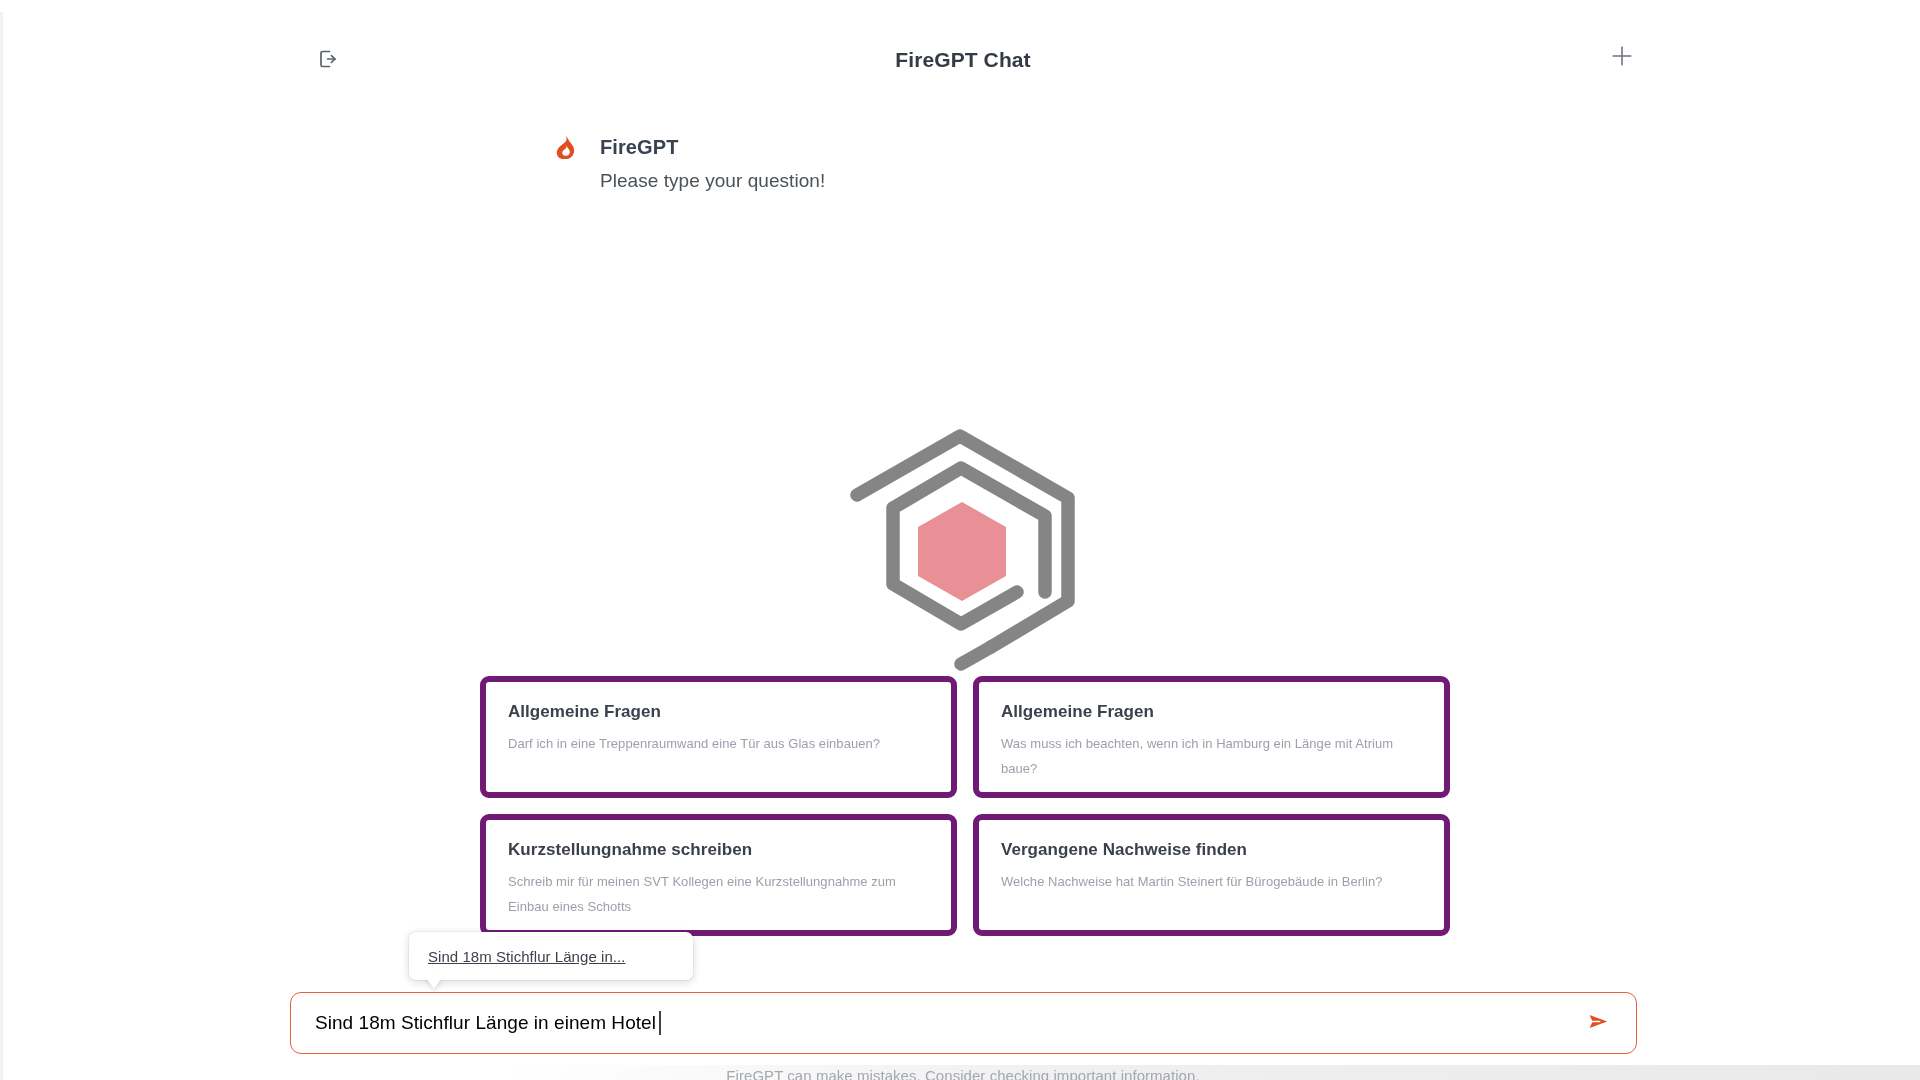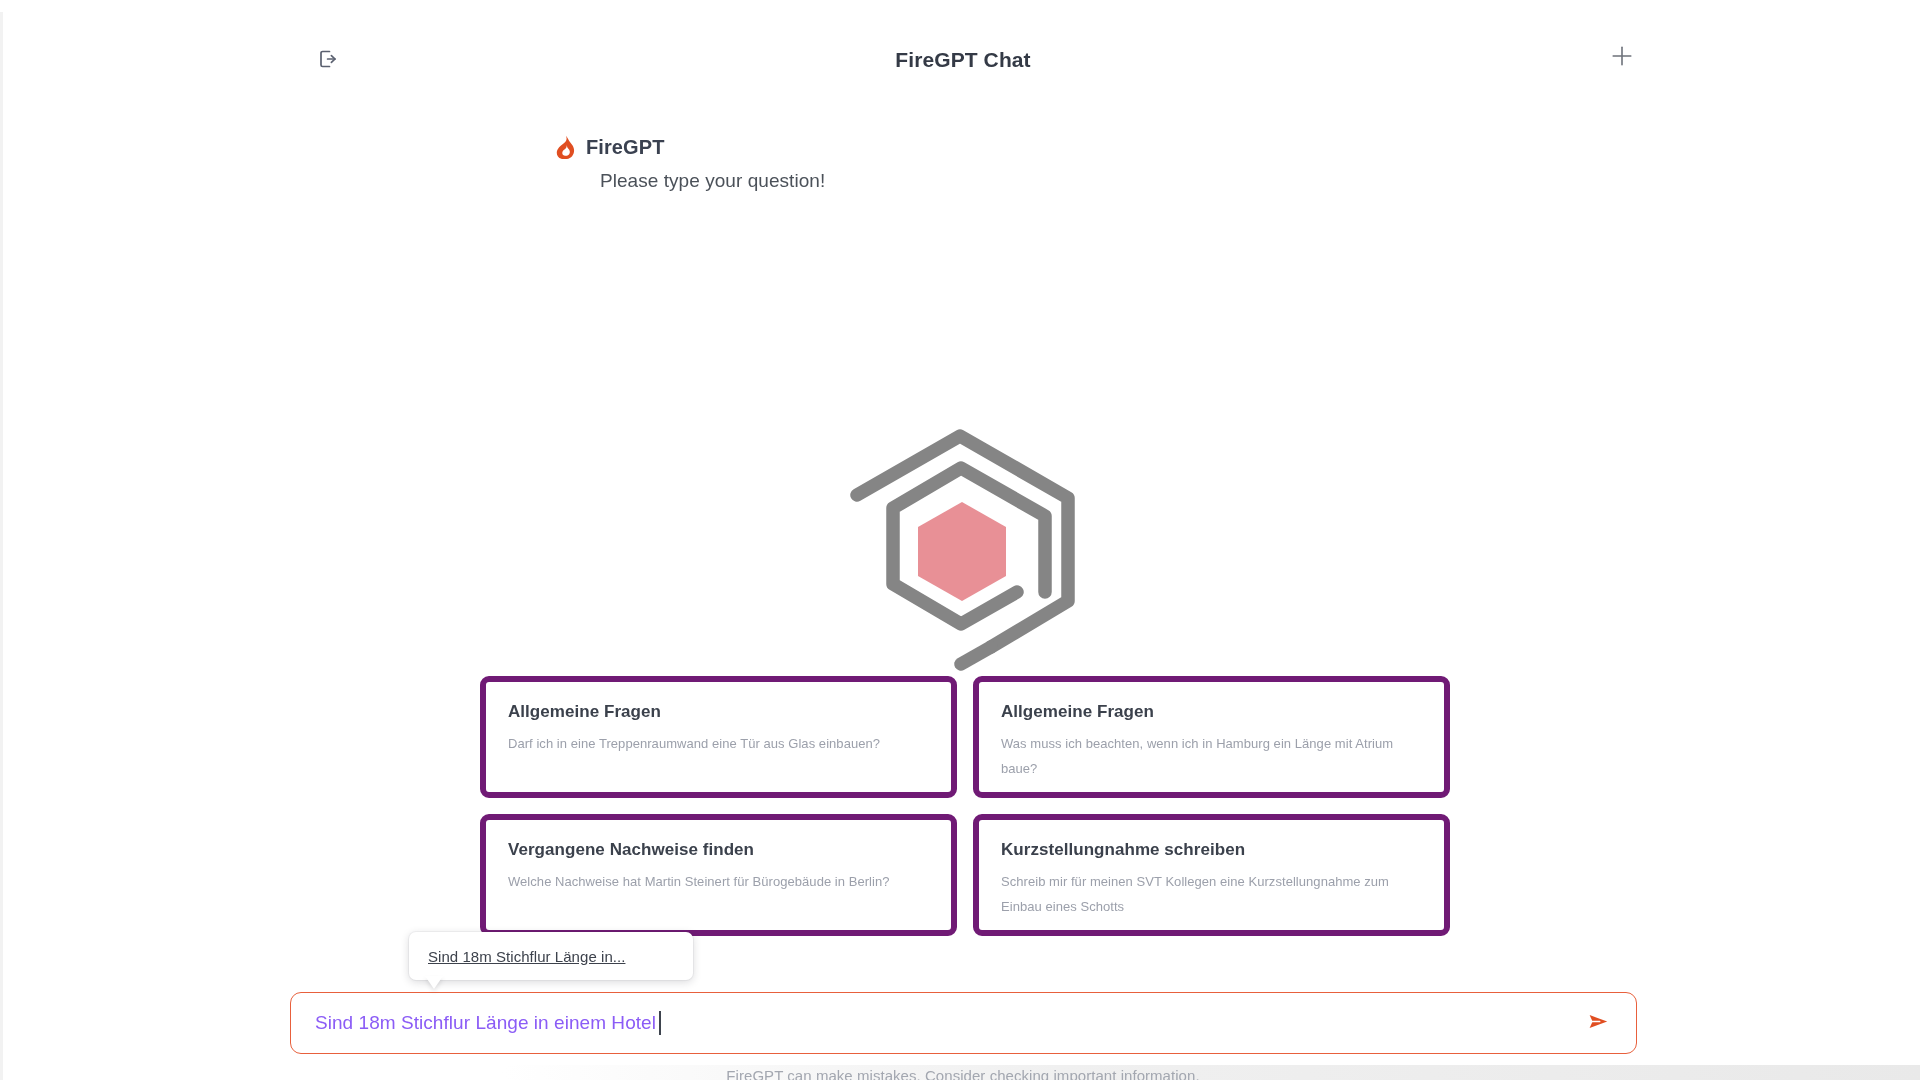--- a/index.html
+++ b/index.html
@@ -73,21 +73,21 @@
 
   
   #greeting {
     position: absolute;
     left: 552px; top: 120px;
     width: 700px;
   }
   #greeting-head {
     display: flex;
     align-items: center;
-    gap: 9px;
+    gap: 23px;
     height: 30px;
   }
   #flame-icon { width: 22px; height: 24px; display: block; flex: none; }
   #assistant-name {
     font-size: 20px;
     font-weight: bold;
     color: #3a4150;
     letter-spacing: .1px;
   }
   #greeting-body {
@@ -179,21 +179,21 @@
     background: #ffffff;
     display: flex;
     align-items: center;
     padding: 0 18px 0 24px;
     z-index: 4;
   }
   #composer-input {
     flex: 1 1 auto;
     font-family: "Liberation Sans", sans-serif;
     font-size: 19px;
-    color: #8b5cf6;
+    color: #000000;
     letter-spacing: .05px;
     border: none;
     outline: none;
     background: transparent;
     height: 40px;
   }
   #text-caret {
     width: 1.6px;
     height: 24px;
     background: #3e444e;
@@ -291,27 +291,27 @@
       <div class="card-title">Allgemeine Fragen</div>
       <div class="card-text">Darf ich in eine Treppenraumwand eine Tür aus Glas einbauen?</div>
     </div>
 
     <div class="suggestion-card">
       <div class="card-title">Allgemeine Fragen</div>
       <div class="card-text">Was muss ich beachten, wenn ich in Hamburg ein Länge mit Atrium baue?</div>
     </div>
 
     <div class="suggestion-card">
+      <div class="card-title">Kurzstellungnahme schreiben</div>
+      <div class="card-text">Schreib mir für meinen SVT Kollegen eine Kurzstellungnahme zum Einbau eines Schotts</div>
+    </div>
+
+    <div class="suggestion-card">
       <div class="card-title">Vergangene Nachweise finden</div>
       <div class="card-text">Welche Nachweise hat Martin Steinert für Bürogebäude in Berlin?</div>
-    </div>
-
-    <div class="suggestion-card">
-      <div class="card-title">Kurzstellungnahme schreiben</div>
-      <div class="card-text">Schreib mir für meinen SVT Kollegen eine Kurzstellungnahme zum Einbau eines Schotts</div>
     </div>
   </div>
 
   <div id="suggestion-tooltip">
     <span id="suggestion-tooltip-label">Sind 18m Stichflur Länge in...</span>
     <span id="suggestion-tooltip-tail"></span>
   </div>
 
   <div id="composer">
     <div id="composer-text-wrap">

